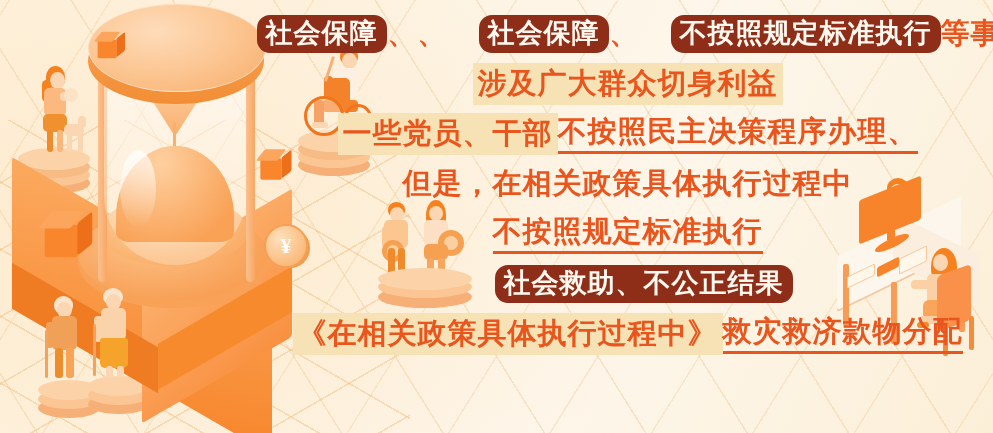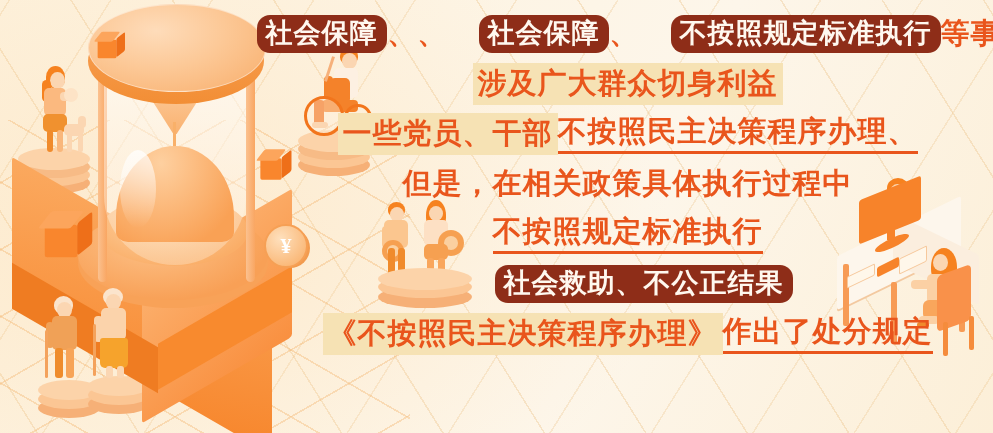--- a/index.html
+++ b/index.html
@@ -351,18 +351,18 @@
       <div class="line line-3">
         <span class="ln-txt">但是，在相关政策具体执行过程中</span>
       </div>
       <div class="line line-5">
         <span class="ln-txt ul">不按照规定标准执行</span>
       </div>
       <div class="line line-6">
         <span class="pill">社会救助、不公正结果</span>
       </div>
       <div class="line line-8">
-        <span class="ln-txt hl">《不按照民主决策程序办理》</span>
-        <span class="ln-txt ul">作出了处分规定</span>
+        <span class="ln-txt hl">《在相关政策具体执行过程中》</span>
+        <span class="ln-txt ul">救灾救济款物分配</span>
       </div>
     </div>
 
 </div>
 
 </body></html>

